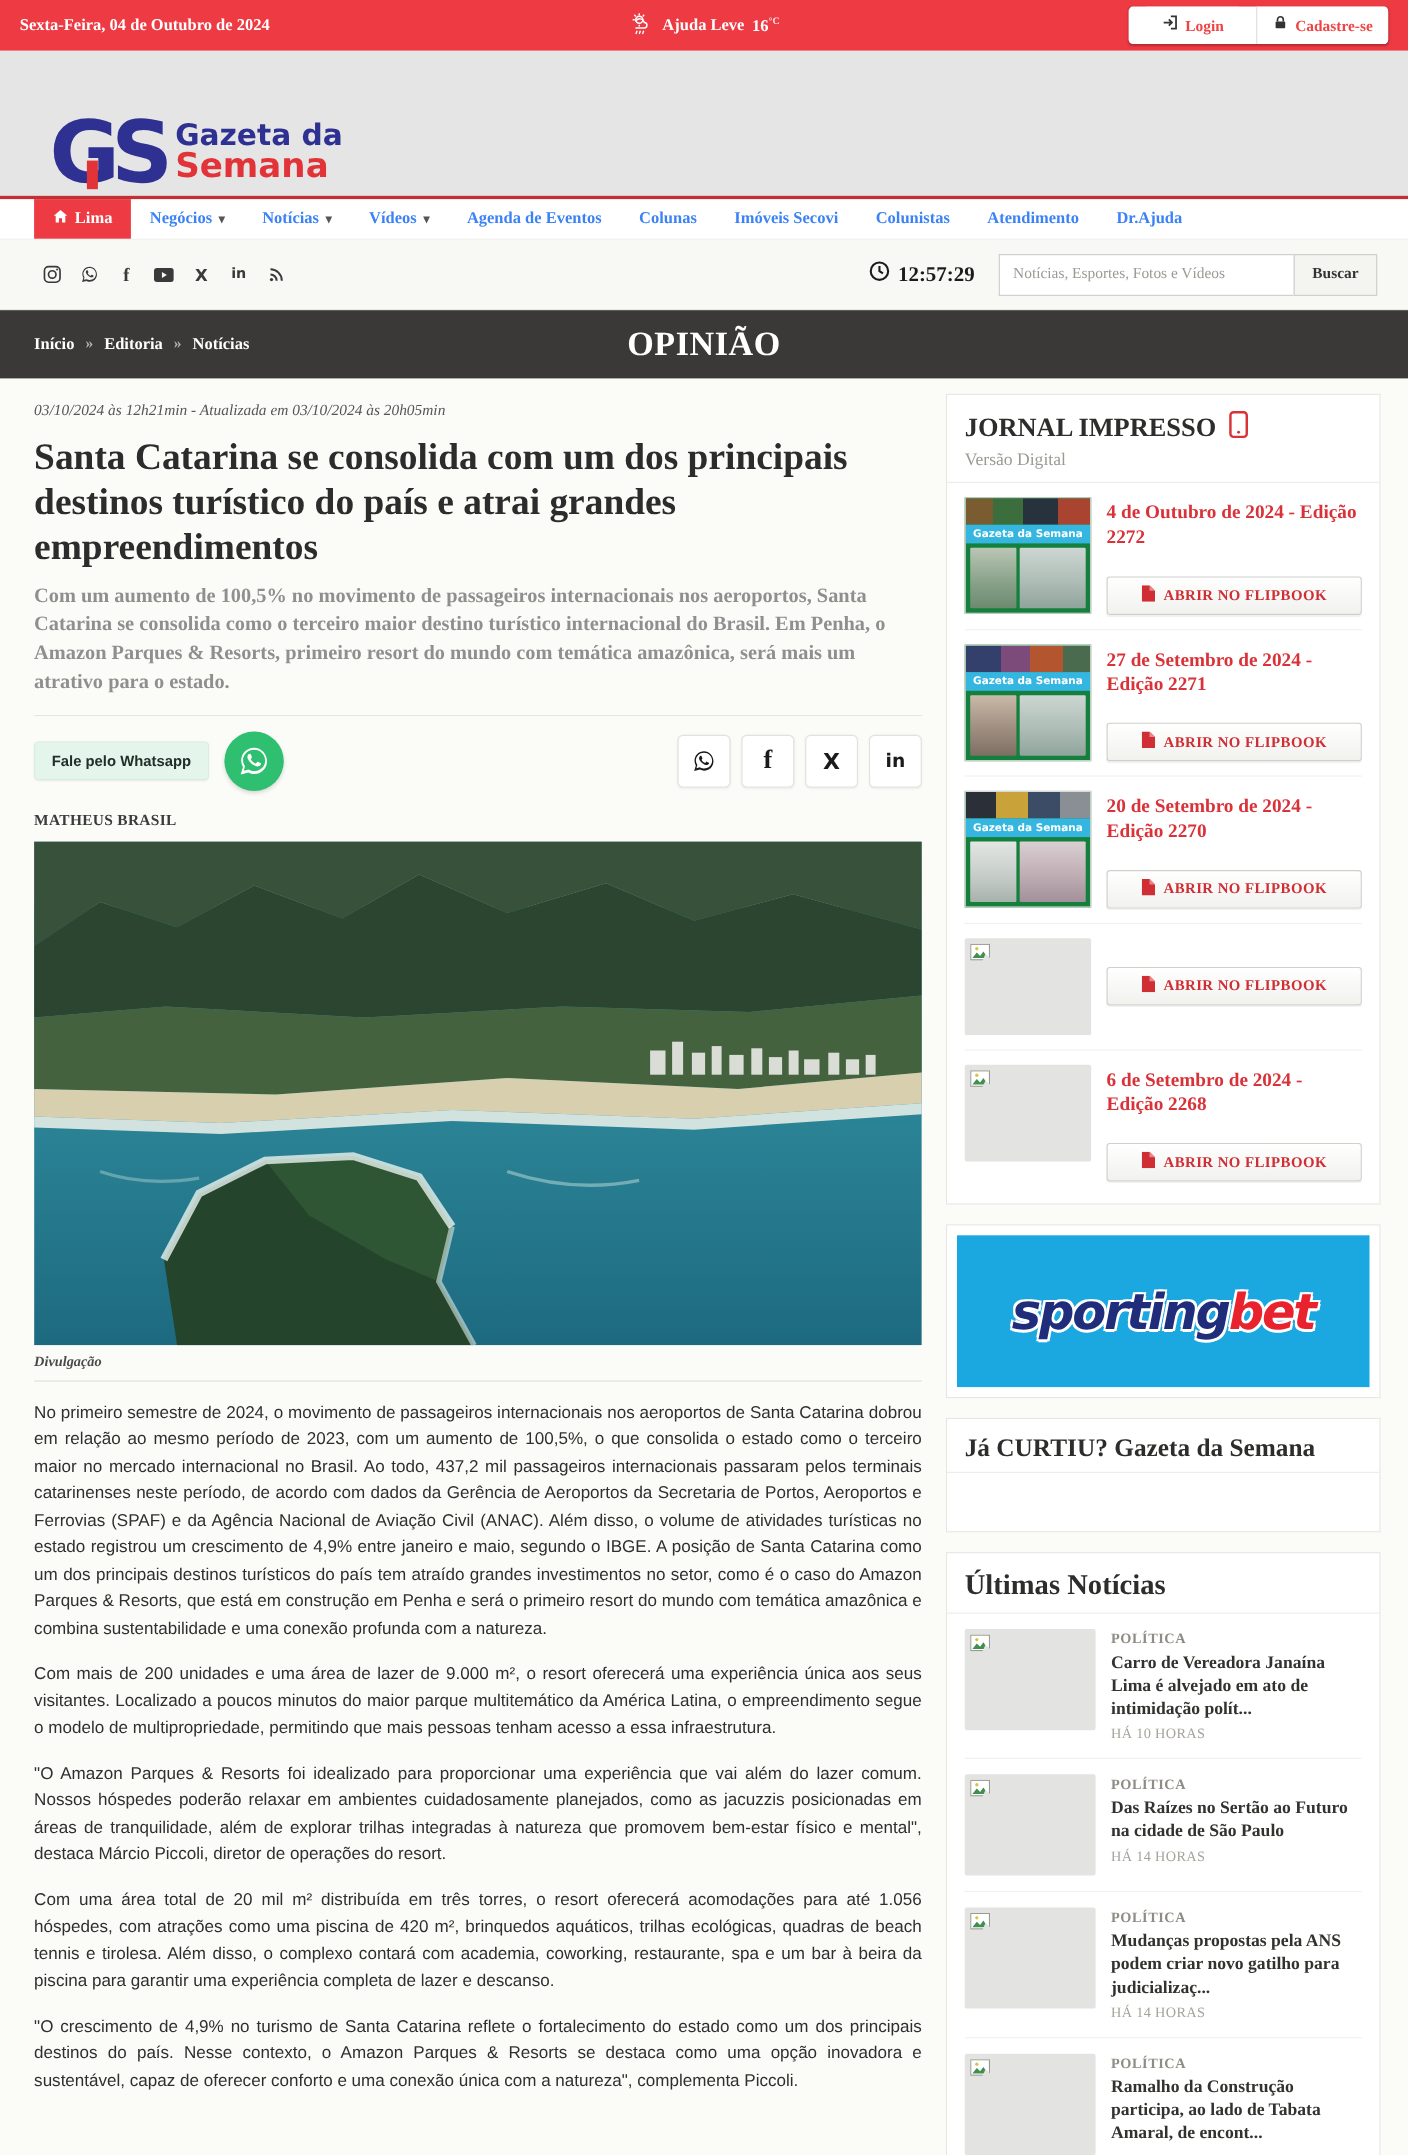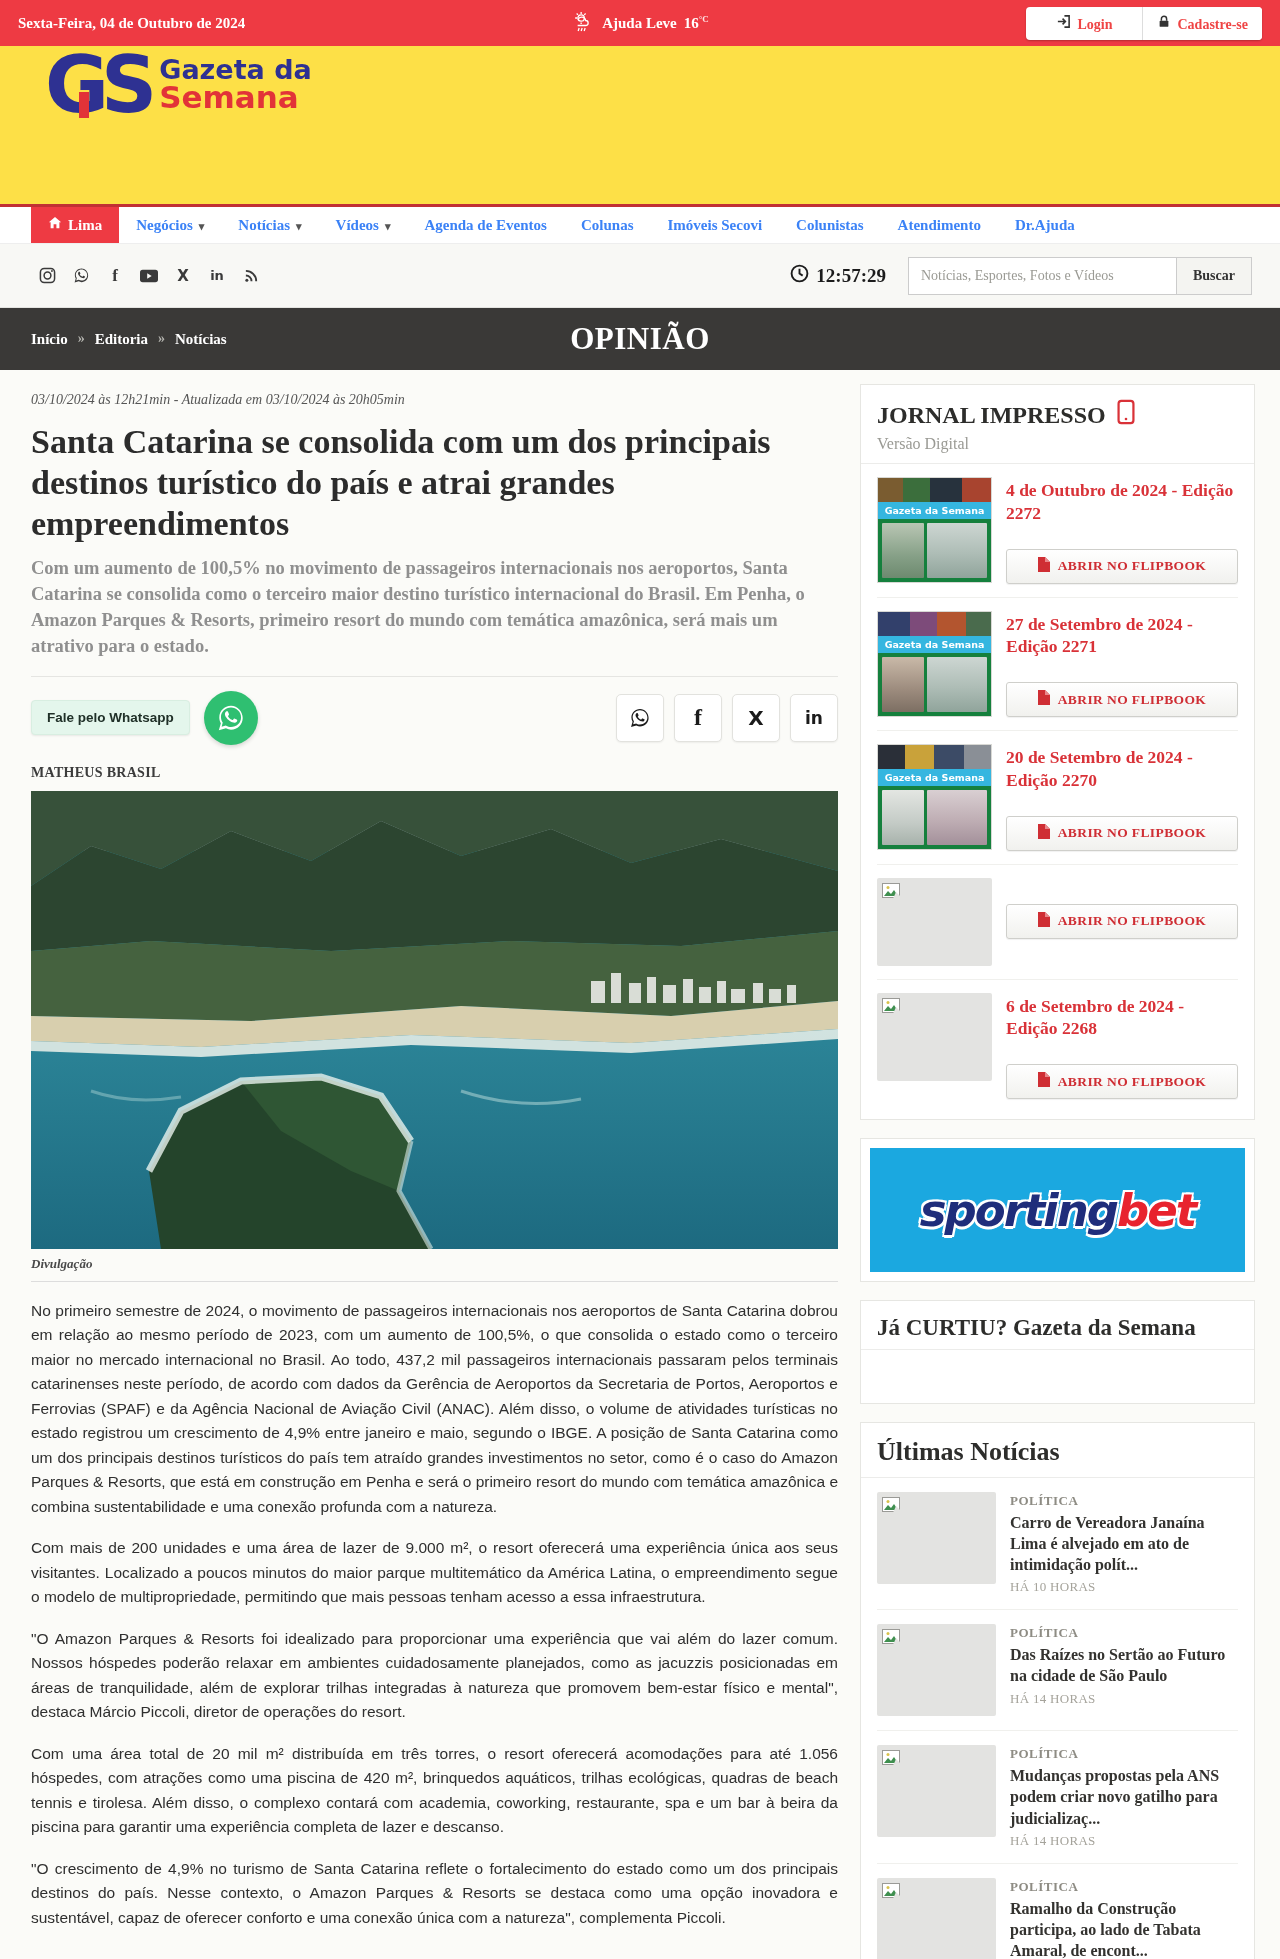--- a/index.html
+++ b/index.html
@@ -9,21 +9,21 @@
   
   .topbar { height:46px; background:#ee3a43; display:flex; align-items:center; padding:0 18px; position:relative; color:#fff; }
   .topbar .date { font-weight:bold; font-size:15px; }
   .topbar .weather { position:absolute; left:50%; transform:translateX(-50%); display:flex; align-items:center; gap:7px; font-weight:bold; font-size:15px; }
   .topbar .temp sup { font-size:9px; opacity:.85; }
   .auth-group { margin-left:auto; background:#fff; border-radius:4px; display:flex; overflow:hidden; box-shadow:0 1px 2px rgba(0,0,0,.25); }
   .auth-btn { display:flex; align-items:flex-end; gap:6px; padding:7px 14px; font-weight:bold; font-size:14px; color:#ef4444; background:#fff; border:none; cursor:pointer; font-family:"Liberation Serif", serif;margin-left:16px; }
   .auth-btn + .auth-btn { border-left:1px solid #ddd; }
 
   
-  .header { height:158px; background:#fde047; display:flex; align-items:flex-start; padding:0 0 0 45px; }
+  .header { height:132px; background:#e5e5e5; display:flex; align-items:flex-end; padding:0 0 0 45px; }
   .logo { display:flex; align-items:center; gap:10px; }
   .gs { font-family:"DejaVu Sans", sans-serif; font-weight:bold; font-size:78px; line-height:1; color:#2e3192; letter-spacing:-8px; position:relative; }
   .gs .red-notch { position:absolute; left:34px; bottom:6px; width:10px; height:26px; background:#e23338; }
   .logo-text { font-family:"DejaVu Sans", sans-serif; font-weight:bold; line-height:.95; }
   .logo-text .l1 { color:#2e3192; font-size:27px; }
   .logo-text .l2 { color:#e23338; font-size:31px; }
 
   
   .nav { border-top:3px solid #c13034; background:#fff; display:flex; align-items:stretch; height:40px; padding:0 0 0 31px; border-bottom:1px solid #eee; }
   .nav-item { display:flex; align-items:center; gap:6px; padding:0 17px; font-weight:bold; font-size:15px; color:#3b82f6; cursor:pointer; }
@@ -82,21 +82,21 @@
   .cov-body .ph { height:55px; border-radius:1px; }
   .cov-body .pa { flex:1.1; background:linear-gradient(180deg,#b9c6b4,#86a087 60%,#6d8a6f); }
   .cov-body .pb { flex:1.6; background:linear-gradient(180deg,#cdd6d2,#aebdb6 55%,#90a49b); }
   .thumb-ph { width:115px; height:88px; flex:0 0 115px; background:#e3e3e1; border-radius:2px; position:relative; cursor:pointer; }
   .thumb-ph svg, .news-thumb svg { position:absolute; top:5px; left:5px; }
   .ed-right { flex:1; padding-top:2px; }
   .ed-title { color:#d93238; font-weight:bold; font-size:17.5px; line-height:1.3; cursor:pointer; }
   .flip-btn { margin-top:24px; width:100%; height:35px; background:linear-gradient(#ffffff,#f1f1ee); border:1px solid #cfcfcb; border-radius:3px; display:flex; align-items:center; justify-content:center; gap:8px; color:#cf2e34; font-family:"Liberation Serif", serif; font-weight:bold; font-size:13.5px; letter-spacing:.4px; cursor:pointer; box-shadow:0 1px 1px rgba(0,0,0,.06); }
 
   .ad-box { background:#fff; border:1px solid #e6e6e2; margin-bottom:18px; padding:9px; }
-  .ad-inner { background:#1ba8e0; height:124px; display:flex; align-items:center; justify-content:center; cursor:pointer; }
+  .ad-inner { background:#1ba8e0; height:138px; display:flex; align-items:center; justify-content:center; cursor:pointer; }
   .ad-logo { font-family:"DejaVu Sans", sans-serif; font-weight:bold; font-style:italic; font-size:45px; letter-spacing:-2px; text-shadow:-2px -2px 0 #fff,2px -2px 0 #fff,-2px 2px 0 #fff,2px 2px 0 #fff,0 3px 0 #fff; }
   .ad-logo .b1 { color:#1f2d7b; }
   .ad-logo .b2 { color:#e8232e; }
 
   .curtiu-box { padding-bottom:53px; }
 
   .news-item { display:flex; gap:14px; padding:14px 0; border-bottom:1px solid #f0f0ed; }
   .news-thumb { width:119px; height:92px; flex:0 0 119px; background:#e3e3e1; border-radius:2px; position:relative; cursor:pointer; }
   .news-right { flex:1; padding-top:1px; }
   .news-cat { font-weight:bold; font-size:13px; color:#8e8c84; letter-spacing:.5px; margin-bottom:3px; }

